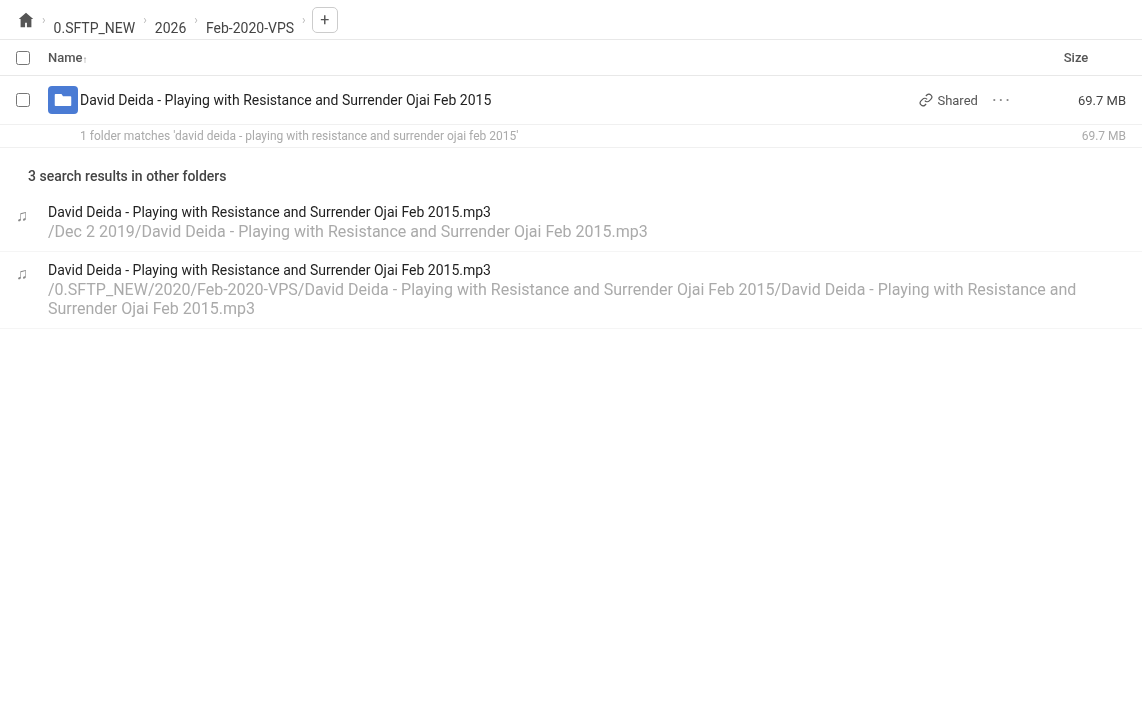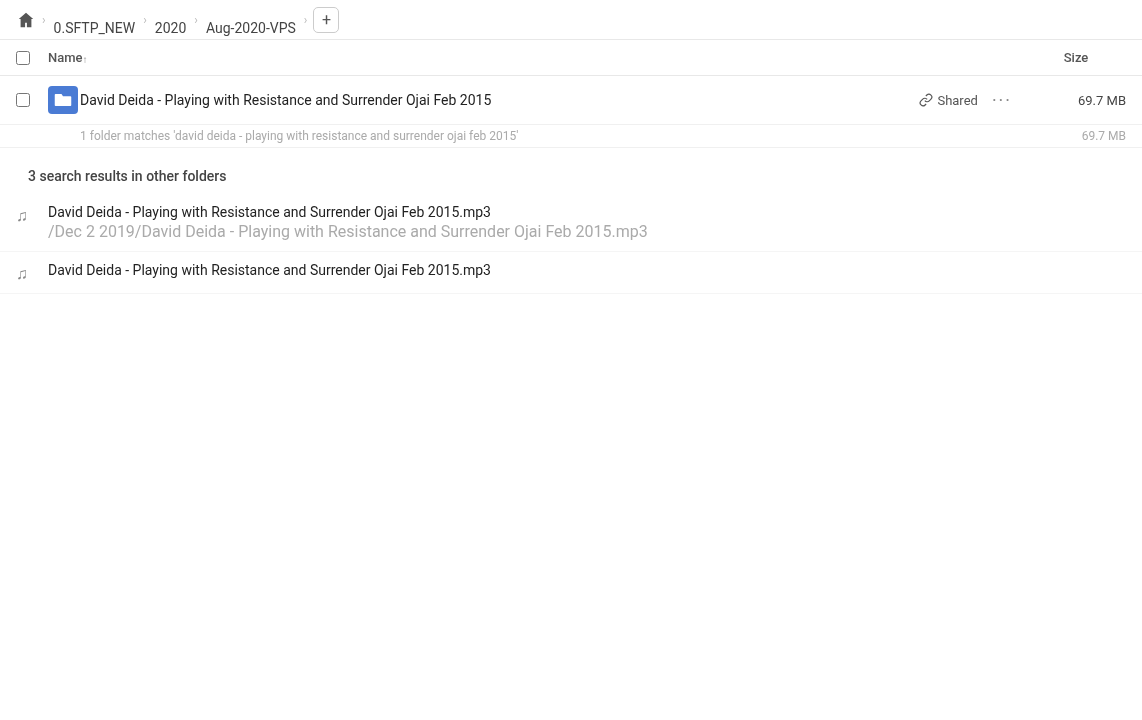--- a/index.html
+++ b/index.html
@@ -229,23 +229,23 @@
 
 <div class="breadcrumb-bar">
   <div class="breadcrumb-home">
     <svg viewBox="0 0 20 20" width="18" height="18" fill="currentColor">
       <path d="M10 2L2 9h2v9h5v-5h2v5h5V9h2L10 2z"></path>
     </svg>
   </div>
   <span class="breadcrumb-sep">›</span>
   <span class="breadcrumb-item">0.SFTP_NEW</span>
   <span class="breadcrumb-sep">›</span>
-  <span class="breadcrumb-item">2020</span>
+  <span class="breadcrumb-item">2026</span>
   <span class="breadcrumb-sep">›</span>
-  <span class="breadcrumb-item">Aug-2020-VPS</span>
+  <span class="breadcrumb-item">Feb-2020-VPS</span>
   <span class="breadcrumb-sep">›</span>
   <div class="breadcrumb-add">+</div>
 </div>
 
 <div class="table-header">
   <div class="col-checkbox">
     <input type="checkbox" style="">
   </div>
   <div class="col-name">
     <span>Name</span>
@@ -303,14 +303,15 @@
     <div class="other-row-path">/Dec 2 2019/David Deida - Playing with Resistance and Surrender Ojai Feb 2015.mp3</div>
   </div>
 </div>
 
 <div class="other-result-row">
   <div class="music-icon">
     <span>♫</span>
   </div>
   <div class="other-row-content">
     <div class="other-row-name">David Deida - Playing with Resistance and Surrender Ojai Feb 2015.mp3</div>
+    <div class="other-row-path">/0.SFTP_NEW/2020/Feb-2020-VPS/David Deida - Playing with Resistance and Surrender Ojai Feb 2015/David Deida - Playing with Resistance and Surrender Ojai Feb 2015.mp3</div>
   </div>
 </div>
 
 </body></html>

